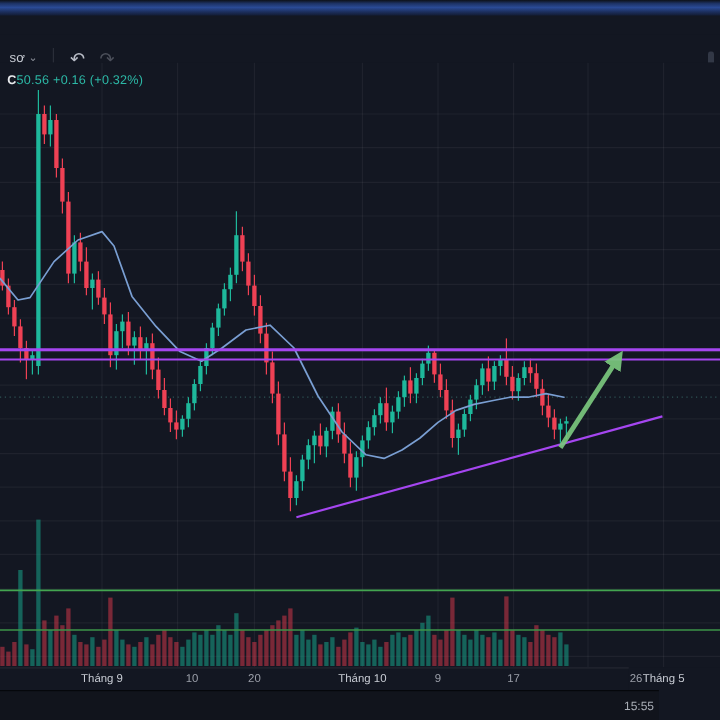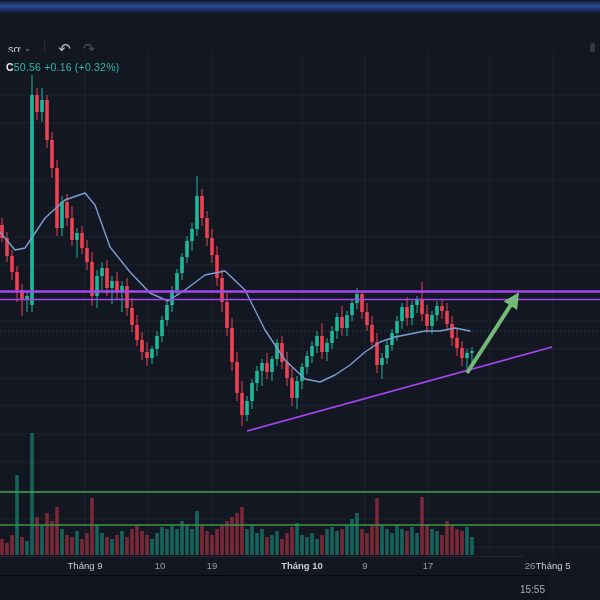--- a/index.html
+++ b/index.html
@@ -383,22 +383,22 @@
         <line x1="0" y1="291.5" x2="600" y2="291.5" stroke="#a546f0" stroke-width="2.6"></line>
         <line x1="0" y1="299.5" x2="600" y2="299.5" stroke="#a546f0" stroke-width="1.7"></line>
         <line x1="247" y1="431" x2="552" y2="347" stroke="#a546f0" stroke-width="1.8"></line>
         <line x1="467" y1="373" x2="516" y2="297" stroke="#7bc77e" stroke-width="4" opacity="0.92" marker-end="url(#ah)"></line>
       </svg>
   </div>
 
   <div class="time-axis" id="time-axis">
       <span class="month" style="left: 85px;">Tháng 9</span>
       <span style="left: 160px;">10</span>
-      <span style="left: 212px;">19</span>
-      <span class="month" style="left: 302px; font-weight: bold;">Tháng 10</span>
+      <span style="left: 212px;">20</span>
+      <span class="month" style="left: 302px;">Tháng 10</span>
       <span style="left: 365px;">9</span>
       <span style="left: 428px;">17</span>
       <span style="left: 490px; margin-left: 40px;">26</span>
       <span class="month" style="left: 553px;">Tháng 5</span>
     </div>
 
   <div class="taskbar">
     <span class="clock">15:55</span>
   </div>
 

